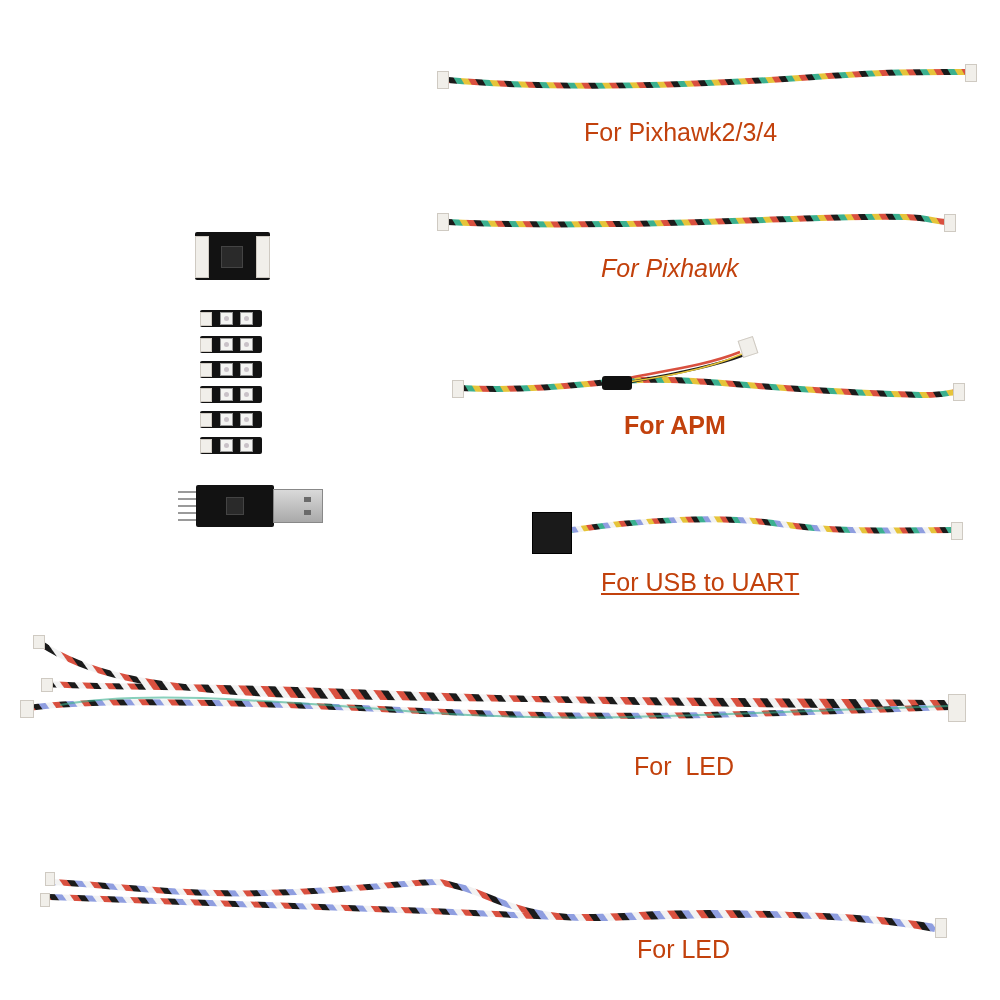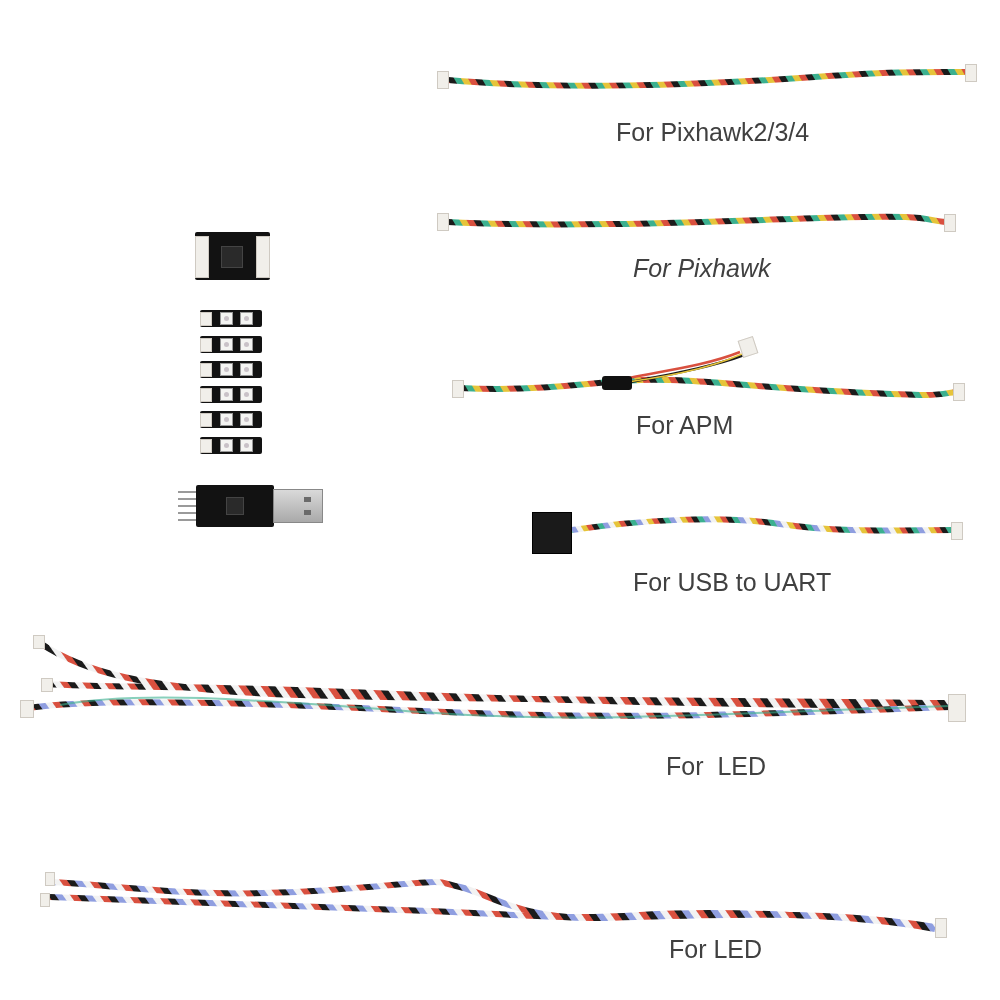--- a/index.html
+++ b/index.html
@@ -1,17 +1,17 @@
 <!DOCTYPE html>
 <html><head>
 <meta charset="utf-8">
 <style>
   html, body { margin:0; padding:0; background:#ffffff; }
   body { width:1000px; height:1000px; position:relative; overflow:hidden; font-family:"Liberation Sans", sans-serif; }
-  .label { position:absolute; color:#404040; font-size:25px; white-space:pre; line-height:1;margin-left:32px; }
+  .label { position:absolute; color:#c2410c; font-size:25px; white-space:pre; line-height:1; }
   svg.layer { position:absolute; left:0; top:0; }
   .board { position:absolute; background:#121212; border-radius:2px; }
   .conn-white { position:absolute; background:#f1efea; border:1px solid #cfcac2; }
   .led { position:absolute; background:#f4f4f2; border:1px solid #999; }
   .led::after { content:""; position:absolute; left:3px; top:3px; width:5px; height:5px; border-radius:50%; background:#c9c2c8; }
   .usb-plug { position:absolute; background:linear-gradient(#d9d9d9,#a9a9a9); border:1px solid #888; }
   .usb-plug .hole { position:absolute; width:7px; height:5px; background:#6a6a6a; }
   .chip { position:absolute; background:#2a2a2a; }
   .pin { position:absolute; height:2px; background:#9a9a9a; }
   .dupont { position:absolute; background:#1a1a1a; border:1px solid #000; }
@@ -145,16 +145,16 @@
     <div class="chip" style="left:30px;top:12px;width:16px;height:16px;border:1px solid #444;"></div>
   </div>
   <div class="usb-plug" style="left:95px;top:4px;width:48px;height:32px;">
     <div class="hole" style="left:30px;top:7px;"></div>
     <div class="hole" style="left:30px;top:20px;"></div>
   </div>
 </div>
 
 <div class="label" style="left:584px;top:120px;">For Pixhawk2/3/4</div>
 <div class="label" style="left:601px;top:256px;font-style:italic;">For Pixhawk</div>
-<div class="label" style="left:604px;top:413px;">For APM</div>
-<div class="label" style="left:601px;top:570px;">For USB to UART</div>
+<div class="label" style="left:624px;top:413px;font-weight:bold;">For APM</div>
+<div class="label" style="left:601px;top:570px;text-decoration:underline;">For USB to UART</div>
 <div class="label" style="left:634px;top:754px;">For  LED</div>
 <div class="label" style="left:637px;top:937px;">For LED</div>
 
 </body></html>

